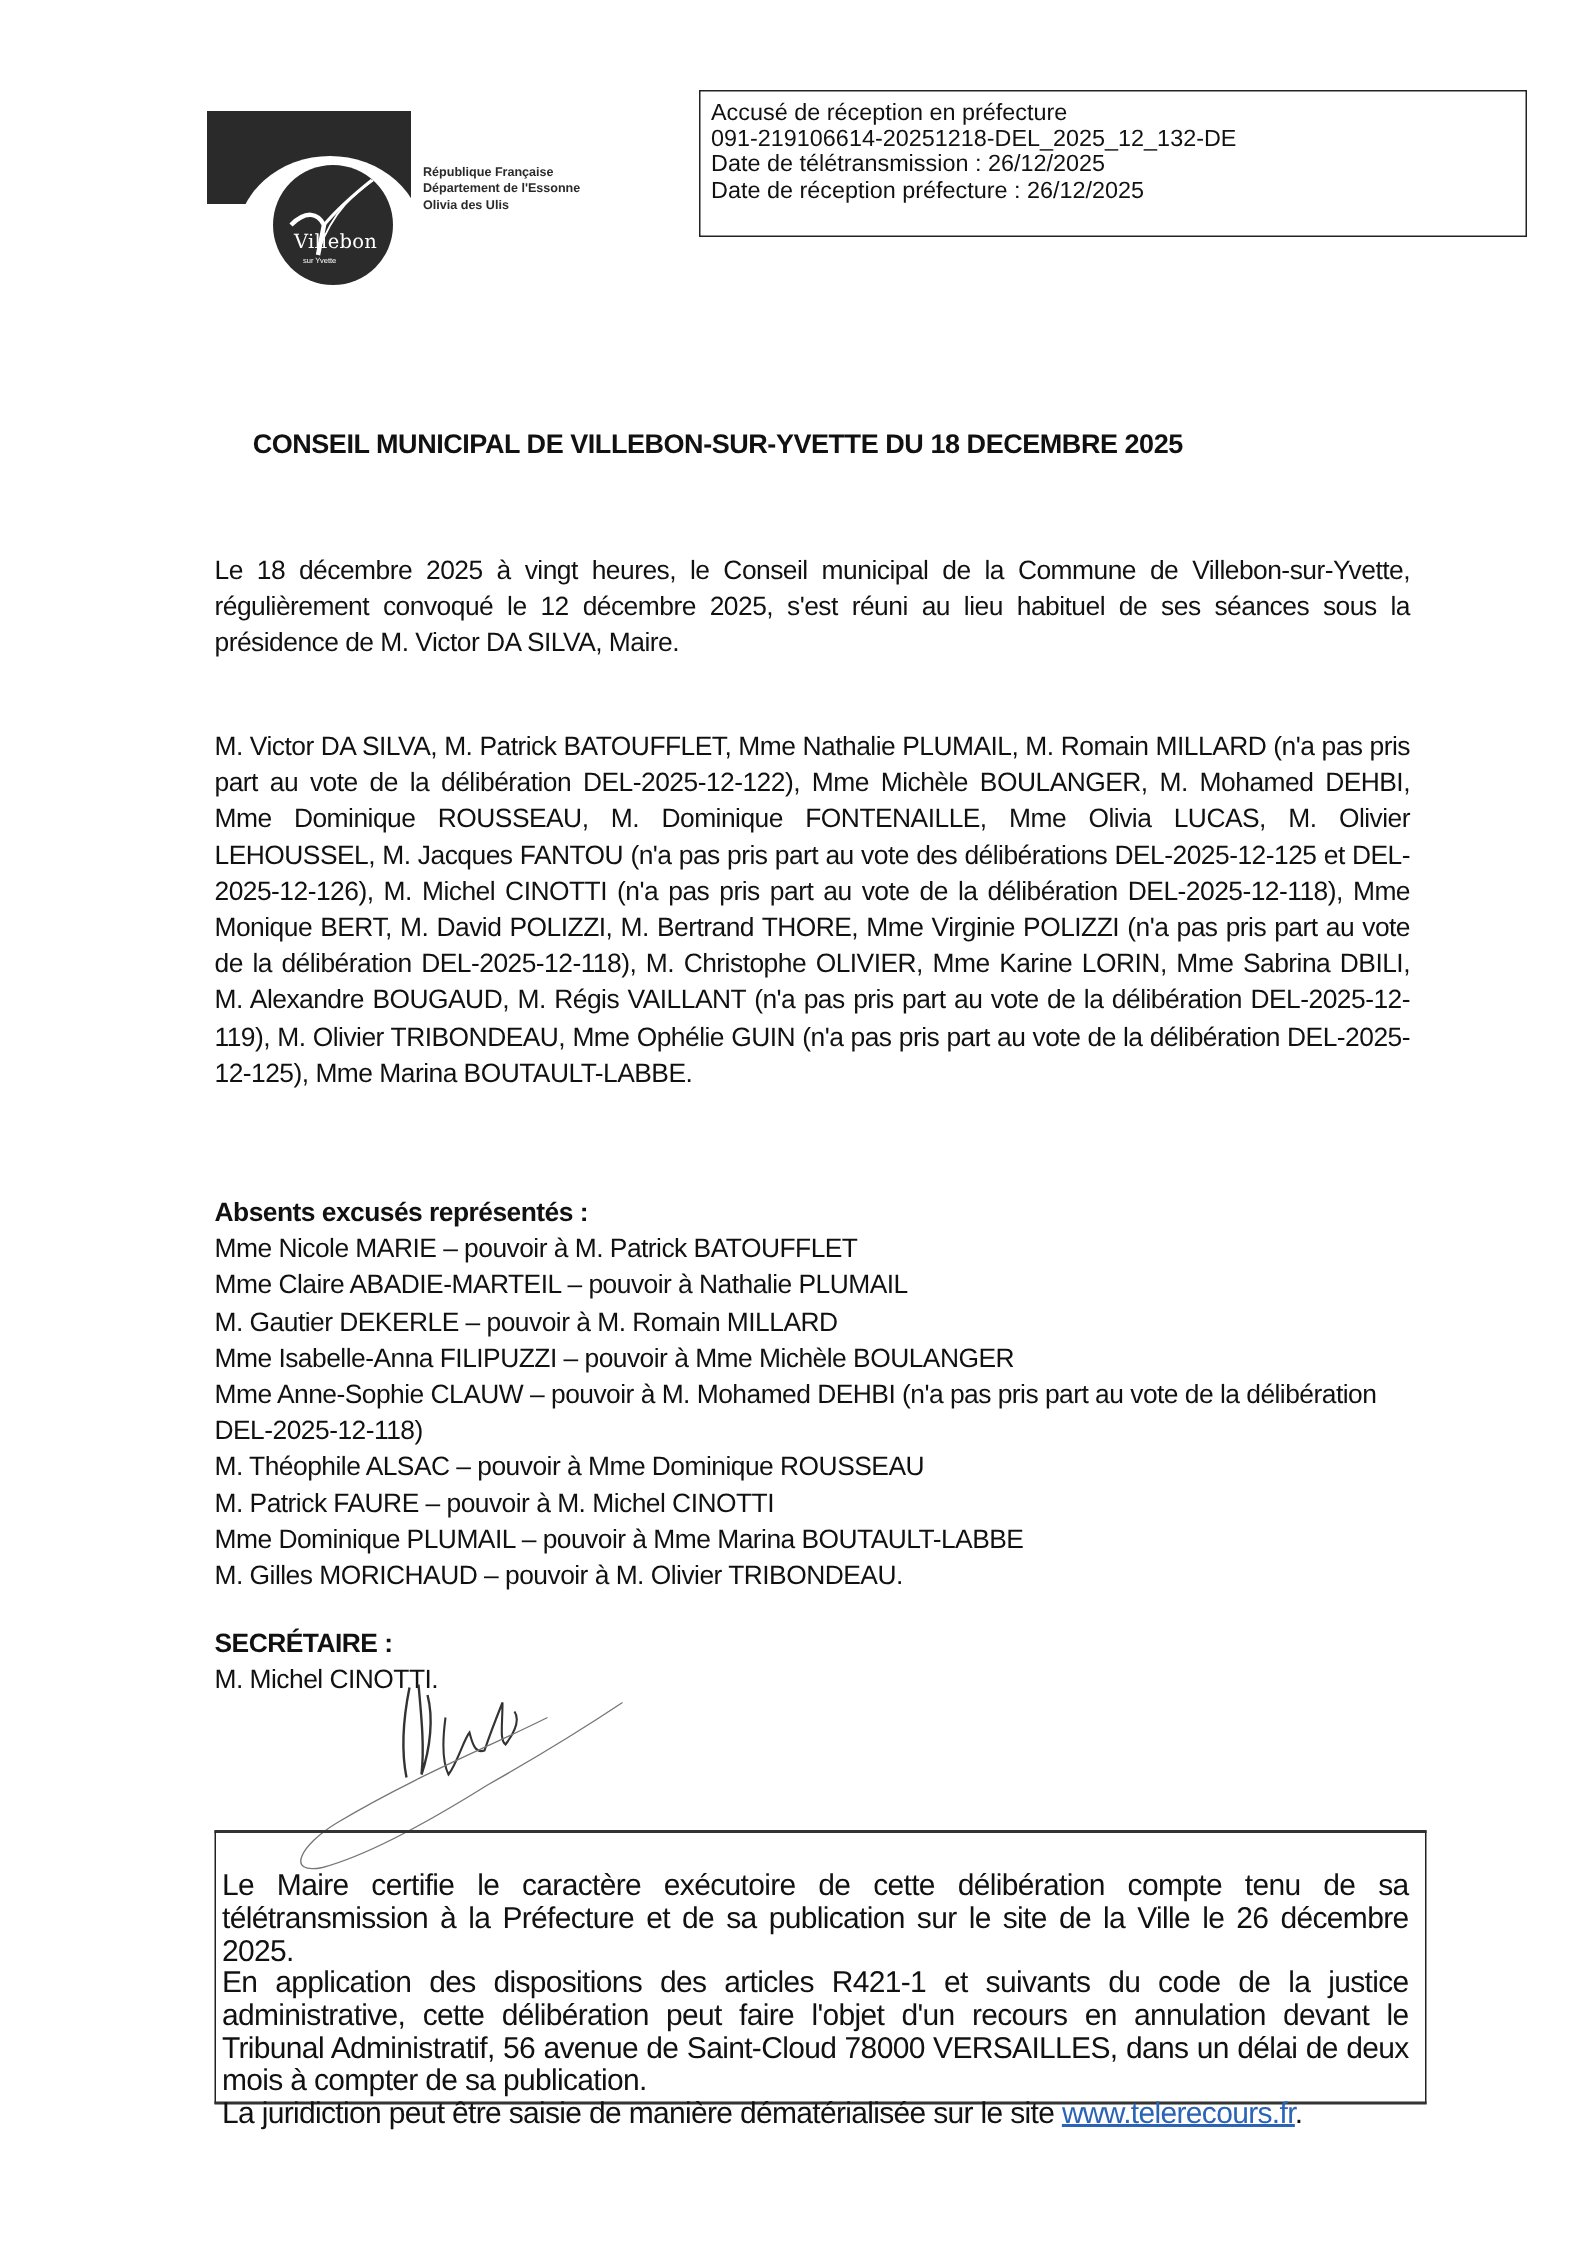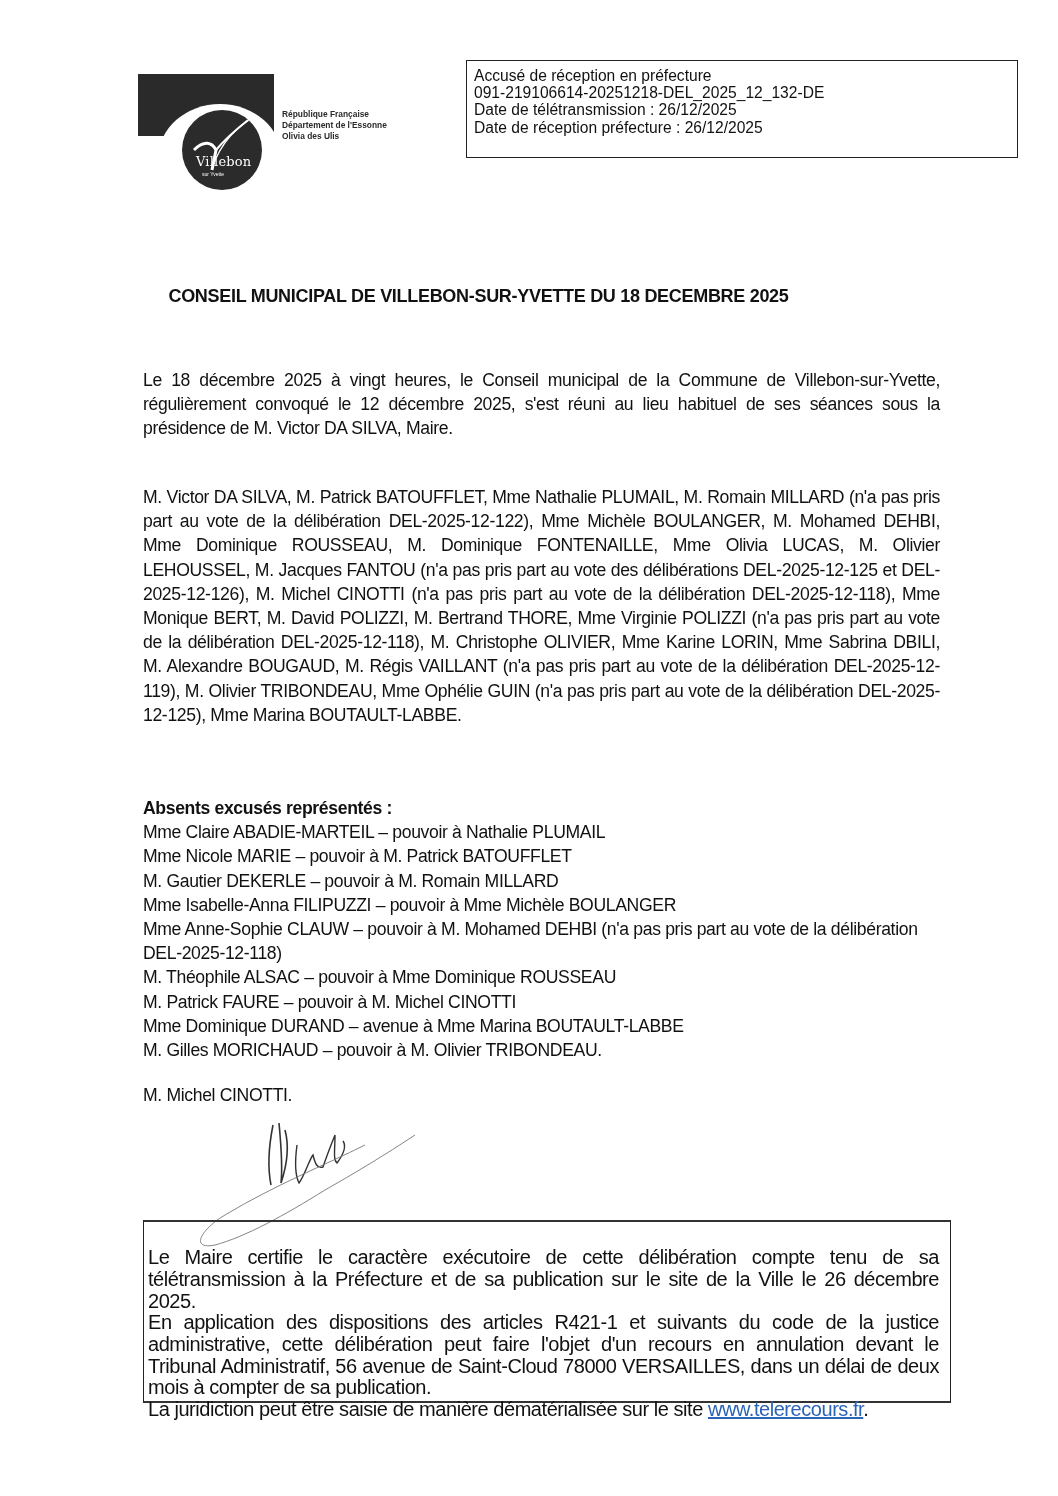--- a/index.html
+++ b/index.html
@@ -67,32 +67,33 @@
 <div class="abs body-text intro">
   <p>Le 18 décembre 2025 à vingt heures, le Conseil municipal de la Commune de Villebon-sur-Yvette, régulièrement convoqué le 12 décembre 2025, s'est réuni au lieu habituel de ses séances sous la présidence de M. Victor DA SILVA, Maire.</p>
 </div>
 
 <div class="abs body-text presents">
   <p>M. Victor DA SILVA, M. Patrick BATOUFFLET, Mme Nathalie PLUMAIL, M. Romain MILLARD (n'a pas pris part au vote de la délibération DEL-2025-12-122), Mme Michèle BOULANGER, M. Mohamed DEHBI, Mme Dominique ROUSSEAU, M. Dominique FONTENAILLE, Mme Olivia LUCAS, M. Olivier LEHOUSSEL, M. Jacques FANTOU (n'a pas pris part au vote des délibérations DEL-2025-12-125 et DEL-2025-12-126), M. Michel CINOTTI (n'a pas pris part au vote de la délibération DEL-2025-12-118), Mme Monique BERT, M. David POLIZZI, M. Bertrand THORE, Mme Virginie POLIZZI (n'a pas pris part au vote de la délibération DEL-2025-12-118), M. Christophe OLIVIER, Mme Karine LORIN, Mme Sabrina DBILI, M. Alexandre BOUGAUD, M. Régis VAILLANT (n'a pas pris part au vote de la délibération DEL-2025-12-119), M. Olivier TRIBONDEAU, Mme Ophélie GUIN (n'a pas pris part au vote de la délibération DEL-2025-12-125), Mme Marina BOUTAULT-LABBE.</p>
 </div>
 
 <div class="abs body-text absents">
   <p class="sec-head">Absents excusés représentés :</p>
+  <span class="line">Mme Nicole MARIE – pouvoir à M. Patrick BATOUFFLET</span>
   <span class="line">Mme Claire ABADIE-MARTEIL – pouvoir à Nathalie PLUMAIL</span>
-  <span class="line">Mme Nicole MARIE – pouvoir à M. Patrick BATOUFFLET</span>
   <span class="line">M. Gautier DEKERLE – pouvoir à M. Romain MILLARD</span>
   <span class="line">Mme Isabelle-Anna FILIPUZZI – pouvoir à Mme Michèle BOULANGER</span>
   <span class="line">Mme Anne-Sophie CLAUW – pouvoir à M. Mohamed DEHBI (n'a pas pris part au vote de la délibération DEL-2025-12-118)</span>
   <span class="line">M. Théophile ALSAC – pouvoir à Mme Dominique ROUSSEAU</span>
   <span class="line">M. Patrick FAURE – pouvoir à M. Michel CINOTTI</span>
-  <span class="line">Mme Dominique DURAND – avenue à Mme Marina BOUTAULT-LABBE</span>
+  <span class="line">Mme Dominique PLUMAIL – pouvoir à Mme Marina BOUTAULT-LABBE</span>
   <span class="line">M. Gilles MORICHAUD – pouvoir à M. Olivier TRIBONDEAU.</span>
 </div>
 
 <div class="abs body-text secretary">
+  <p class="sec-head">SECRÉTAIRE :</p>
   <p>M. Michel CINOTTI.</p>
 </div>
 
 <svg class="abs signature" width="240" height="150" viewBox="0 0 240 150">
   <path d="M88 20 C 84 40, 82 60, 86 80 M 94 18 C 96 40, 98 60, 96 78 C 102 60, 104 40, 100 25" stroke="#333" stroke-width="1.6" fill="none"></path>
   <path d="M112 40 C 110 55, 110 70, 114 78 C 120 70, 124 55, 128 50 C 130 58, 132 64, 138 62 C 142 50, 146 40, 150 30 C 150 45, 148 55, 152 58 C 158 50, 162 42, 158 36" stroke="#333" stroke-width="1.4" fill="none"></path>
   <path d="M180 40 C 140 60, 90 80, 40 110 C 15 125, 5 145, 30 140 C 60 132, 100 110, 140 85 C 170 68, 200 50, 230 30" stroke="#777" stroke-width="0.9" fill="none"></path>
 </svg>
 
 <div class="abs footer-box"></div>

